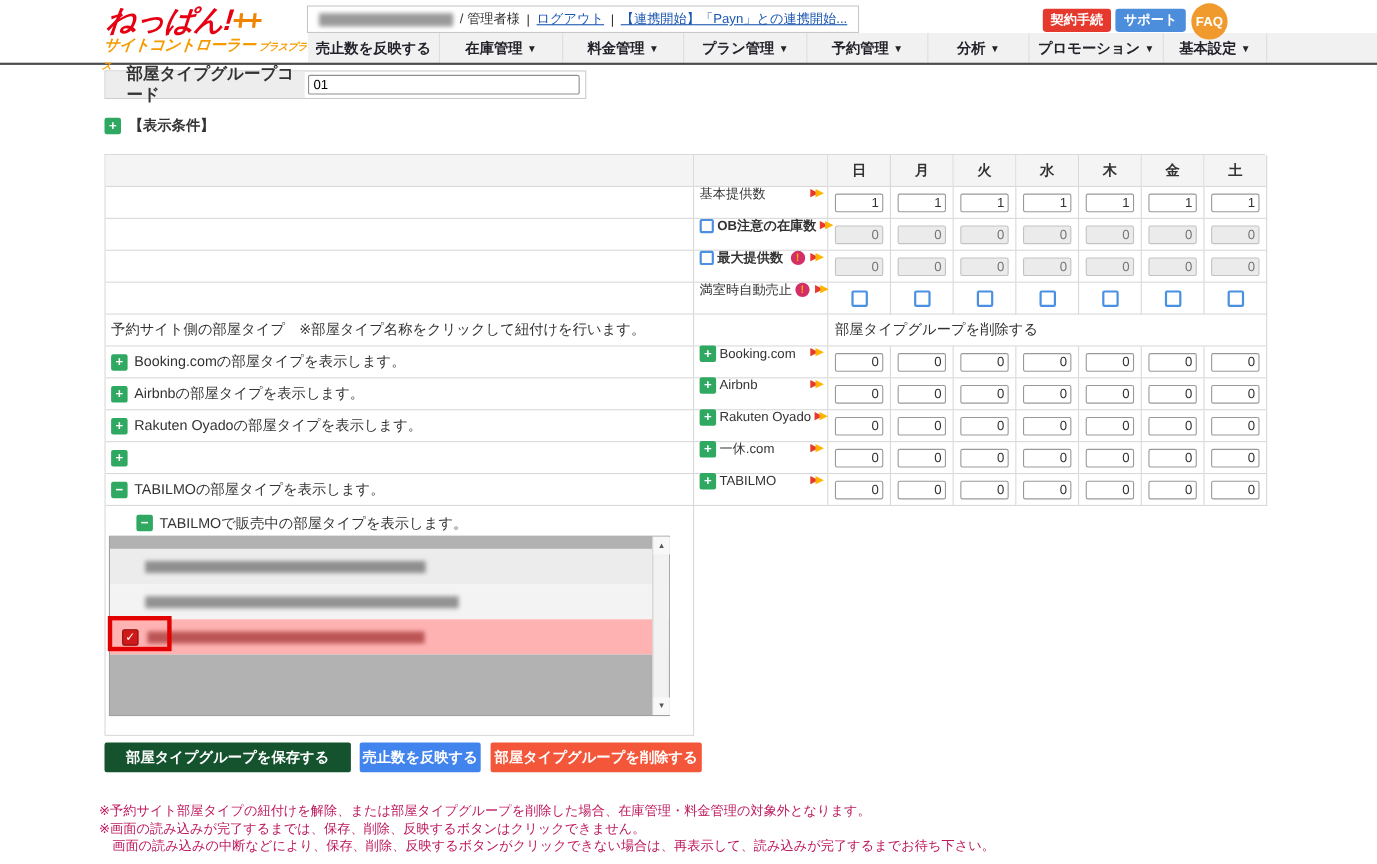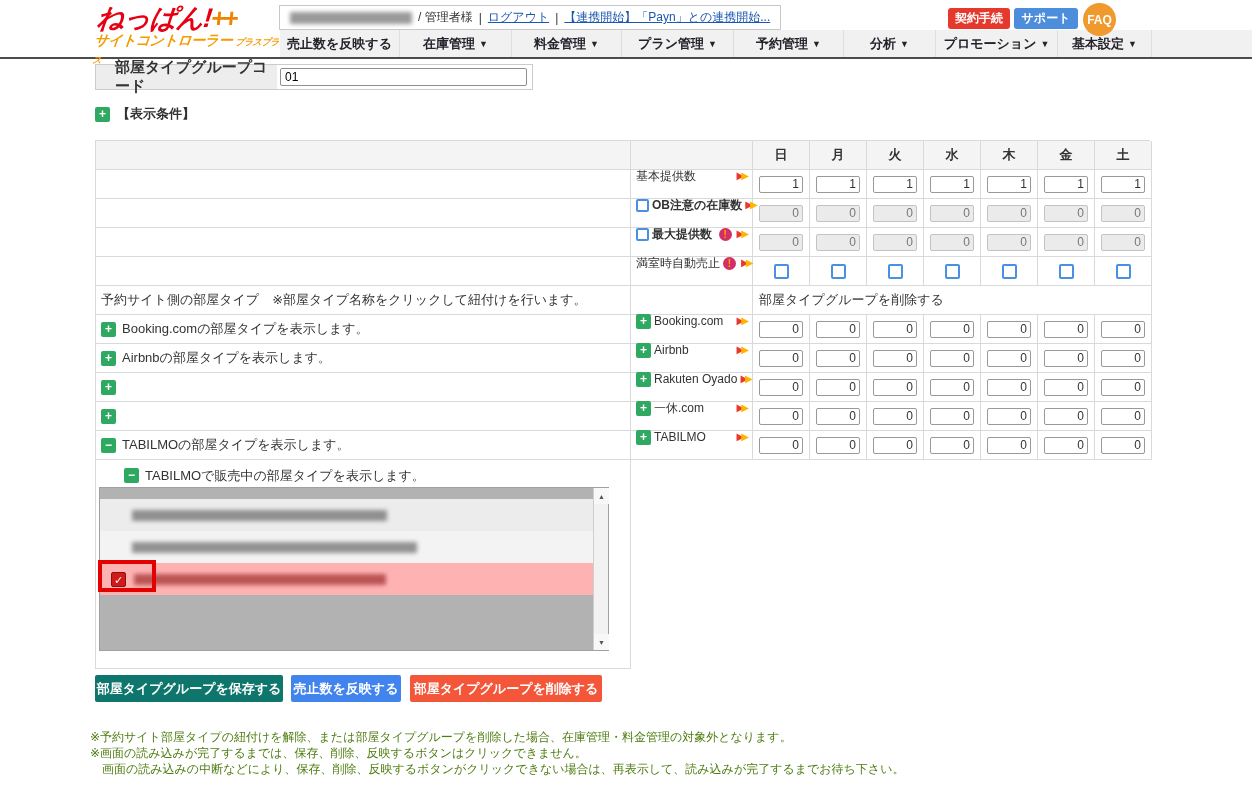--- a/index.html
+++ b/index.html
@@ -86,24 +86,24 @@
   .annot { position:absolute; left:-2px; top:72px; width:58px; height:32px; border:4px solid #e30000; z-index:6; pointer-events:none; }
   .sbar { position:absolute; right:0; top:0; width:15px; height:162px; background:#f2f2f2; border-left:1px solid #cfcfcf; z-index:5; }
   .sbtn { width:15px; height:16px; display:flex; align-items:center; justify-content:center; font-size:7px; color:#555;
           background:#f8f8f8; cursor:pointer; }
   .sbtn.down { position:absolute; bottom:0; }
 
   
   .btnrow { position:absolute; left:95px; top:675px; display:flex; }
   .abtn { height:27px; border:none; border-radius:2px; color:#fff; font-weight:bold; font-size:13px; cursor:pointer;
           font-family:"Liberation Sans","DejaVu Sans",sans-serif; }
-  .abtn.save { width:188px; background:#0f766e;font-family:Liberation Serif, serif; }
+  .abtn.save { width:224px; background:#14532d;font-family:Liberation Serif, serif; }
   .abtn.reflect { width:110px; background:#4184ee; margin-left:8px; }
   .abtn.del { width:192px; background:#f4563a; margin-left:9px; }
-  .notes { position:absolute; left:90px; top:729px; font-size:12px; color:#4d7c0f; line-height:16px; }
+  .notes { position:absolute; left:90px; top:729px; font-size:12px; color:#be185d; line-height:16px; }
   .notes .indent { padding-left:12px; }
 </style>
 </head>
 <body>
 
 <div id="app">
 
   <div class="topstrip">
     <div class="logo">
       <div class="logo-line1"><span>ねっぱん!</span><span class="logo-plus">++</span></div>
@@ -360,20 +360,21 @@
         <div class="tcell">
           <input class="din" type="text" value="0" style="">
         </div>
         <div class="tcell">
           <input class="din" type="text" value="0" style="">
         </div>
       </div>
       <div class="trow">
         <div class="tcell leftcell">
           <span class="exp">+</span>
+          <span>Rakuten Oyadoの部屋タイプを表示します。</span>
         </div>
         <div class="tcell labelcell">
           <span class="exp">+</span>
           <span class="lbl">Rakuten Oyado</span>
           <span class="arrows"><span class="a1">▶</span><span class="a2">▶</span></span>
         </div>
         <div class="tcell">
           <input class="din" type="text" value="0" style="">
         </div>
         <div class="tcell">

